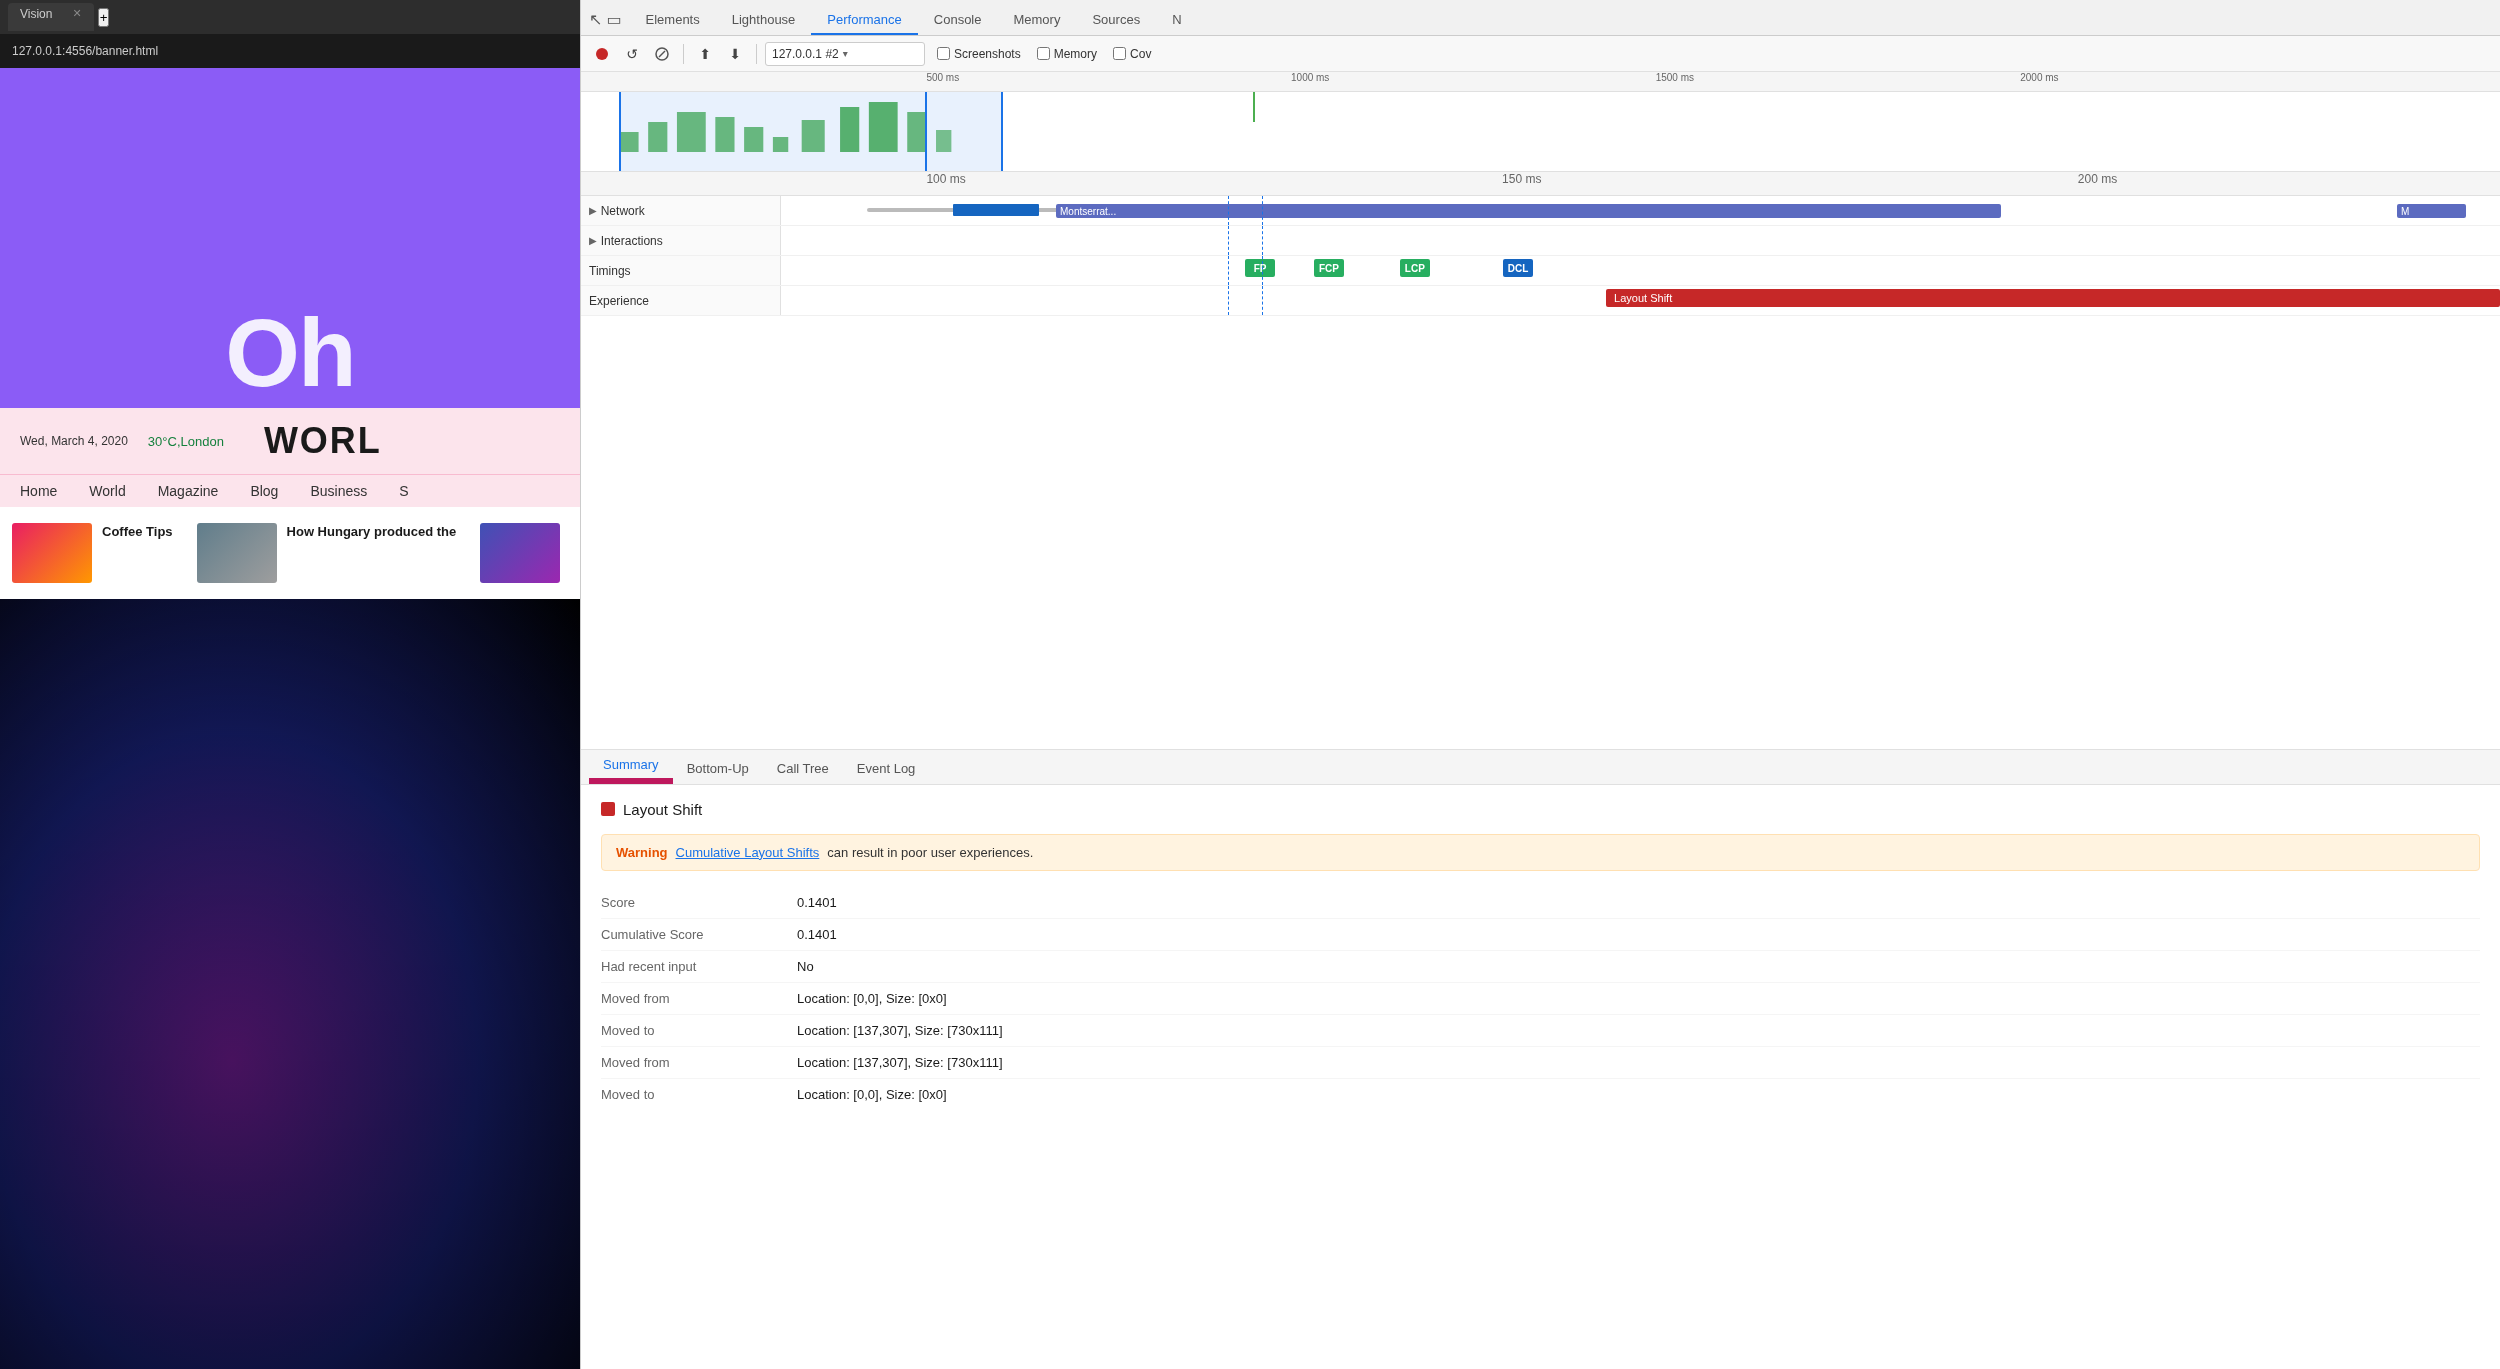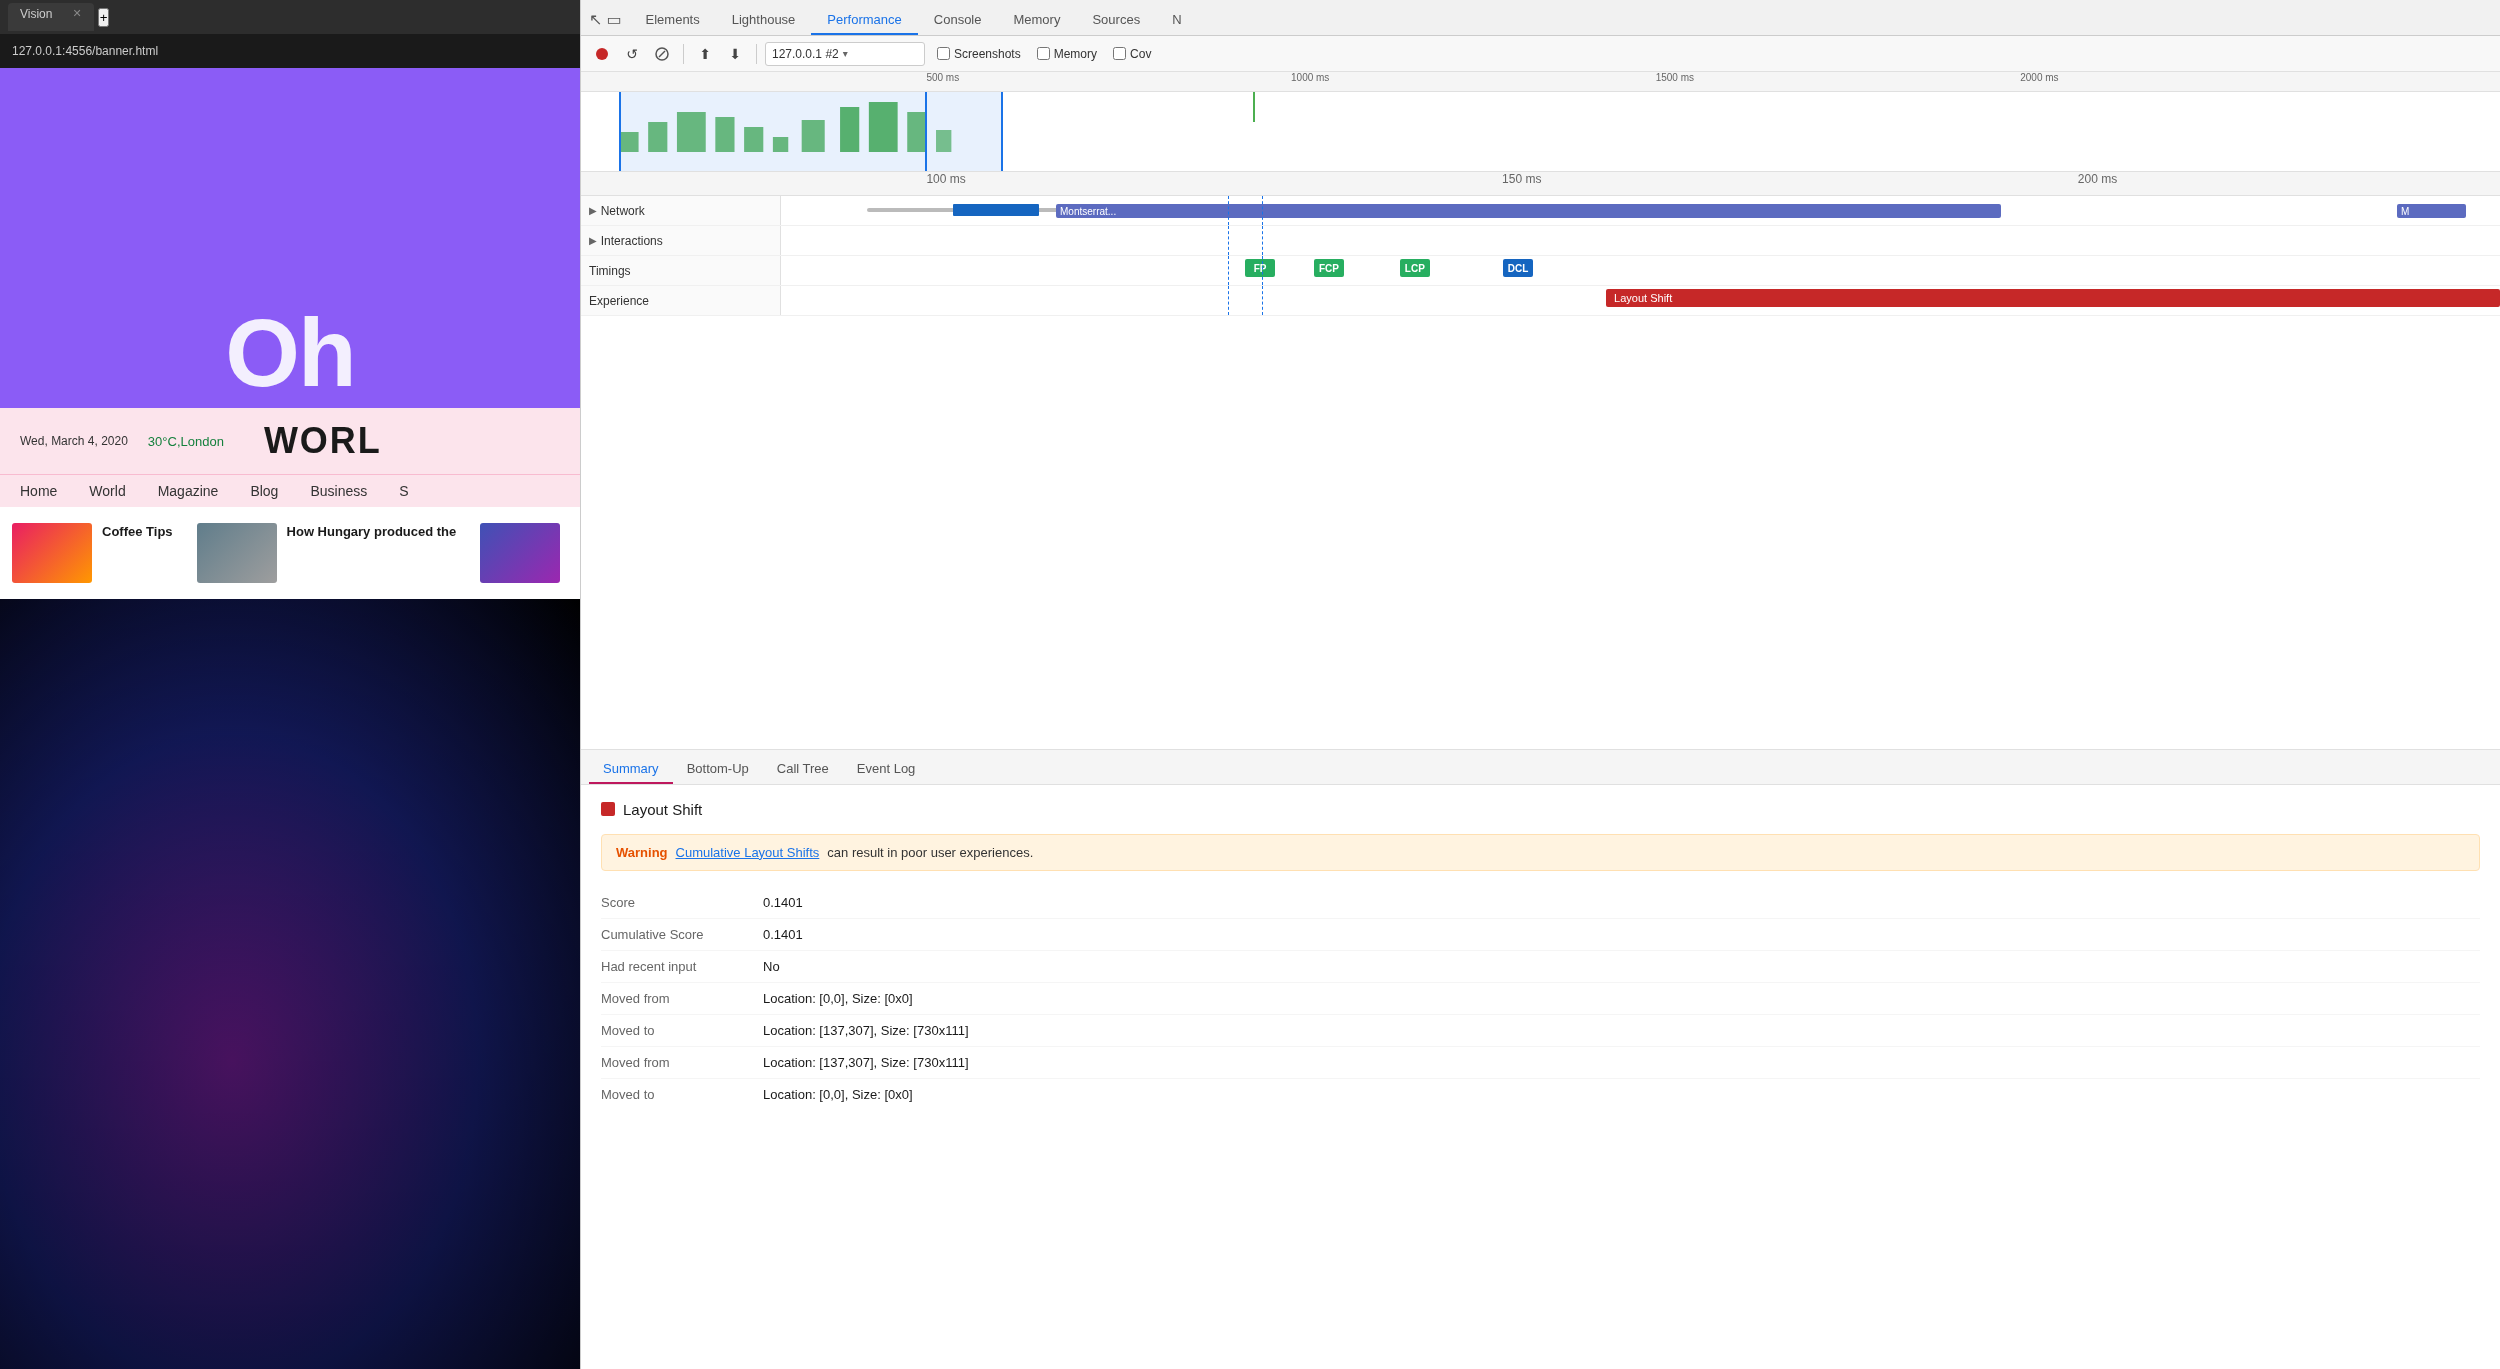--- a/index.html
+++ b/index.html
@@ -421,21 +421,21 @@
       padding: 6px 14px;
       font-size: 13px;
       color: #555;
       cursor: pointer;
       border-bottom: 2px solid transparent;
       white-space: nowrap;
     }
 
     .bottom-tab.active {
       color: #1a73e8;
-      border-bottom: 2px solid #be185d;
+      border-bottom: 6px solid #be185d;
       margin-top: 40px;
     }
 
     
     .detail-panel {
       flex: 1;
       overflow-y: auto;
       padding: 16px 20px;
       background: #fff;
     }
@@ -486,21 +486,21 @@
 
     .warning-text {
       color: #333;
     }
 
     .detail-row {
       display: flex;
       align-items: flex-start;
       padding: 8px 0;
       border-bottom: 1px solid #f5f5f5;
-      gap: 2px;
+      gap: 36px;
     }
 
     .detail-row:last-child {
       border-bottom: none;
     }
 
     .detail-key {
       color: #666;
       font-size: 13px;
       min-width: 160px;

